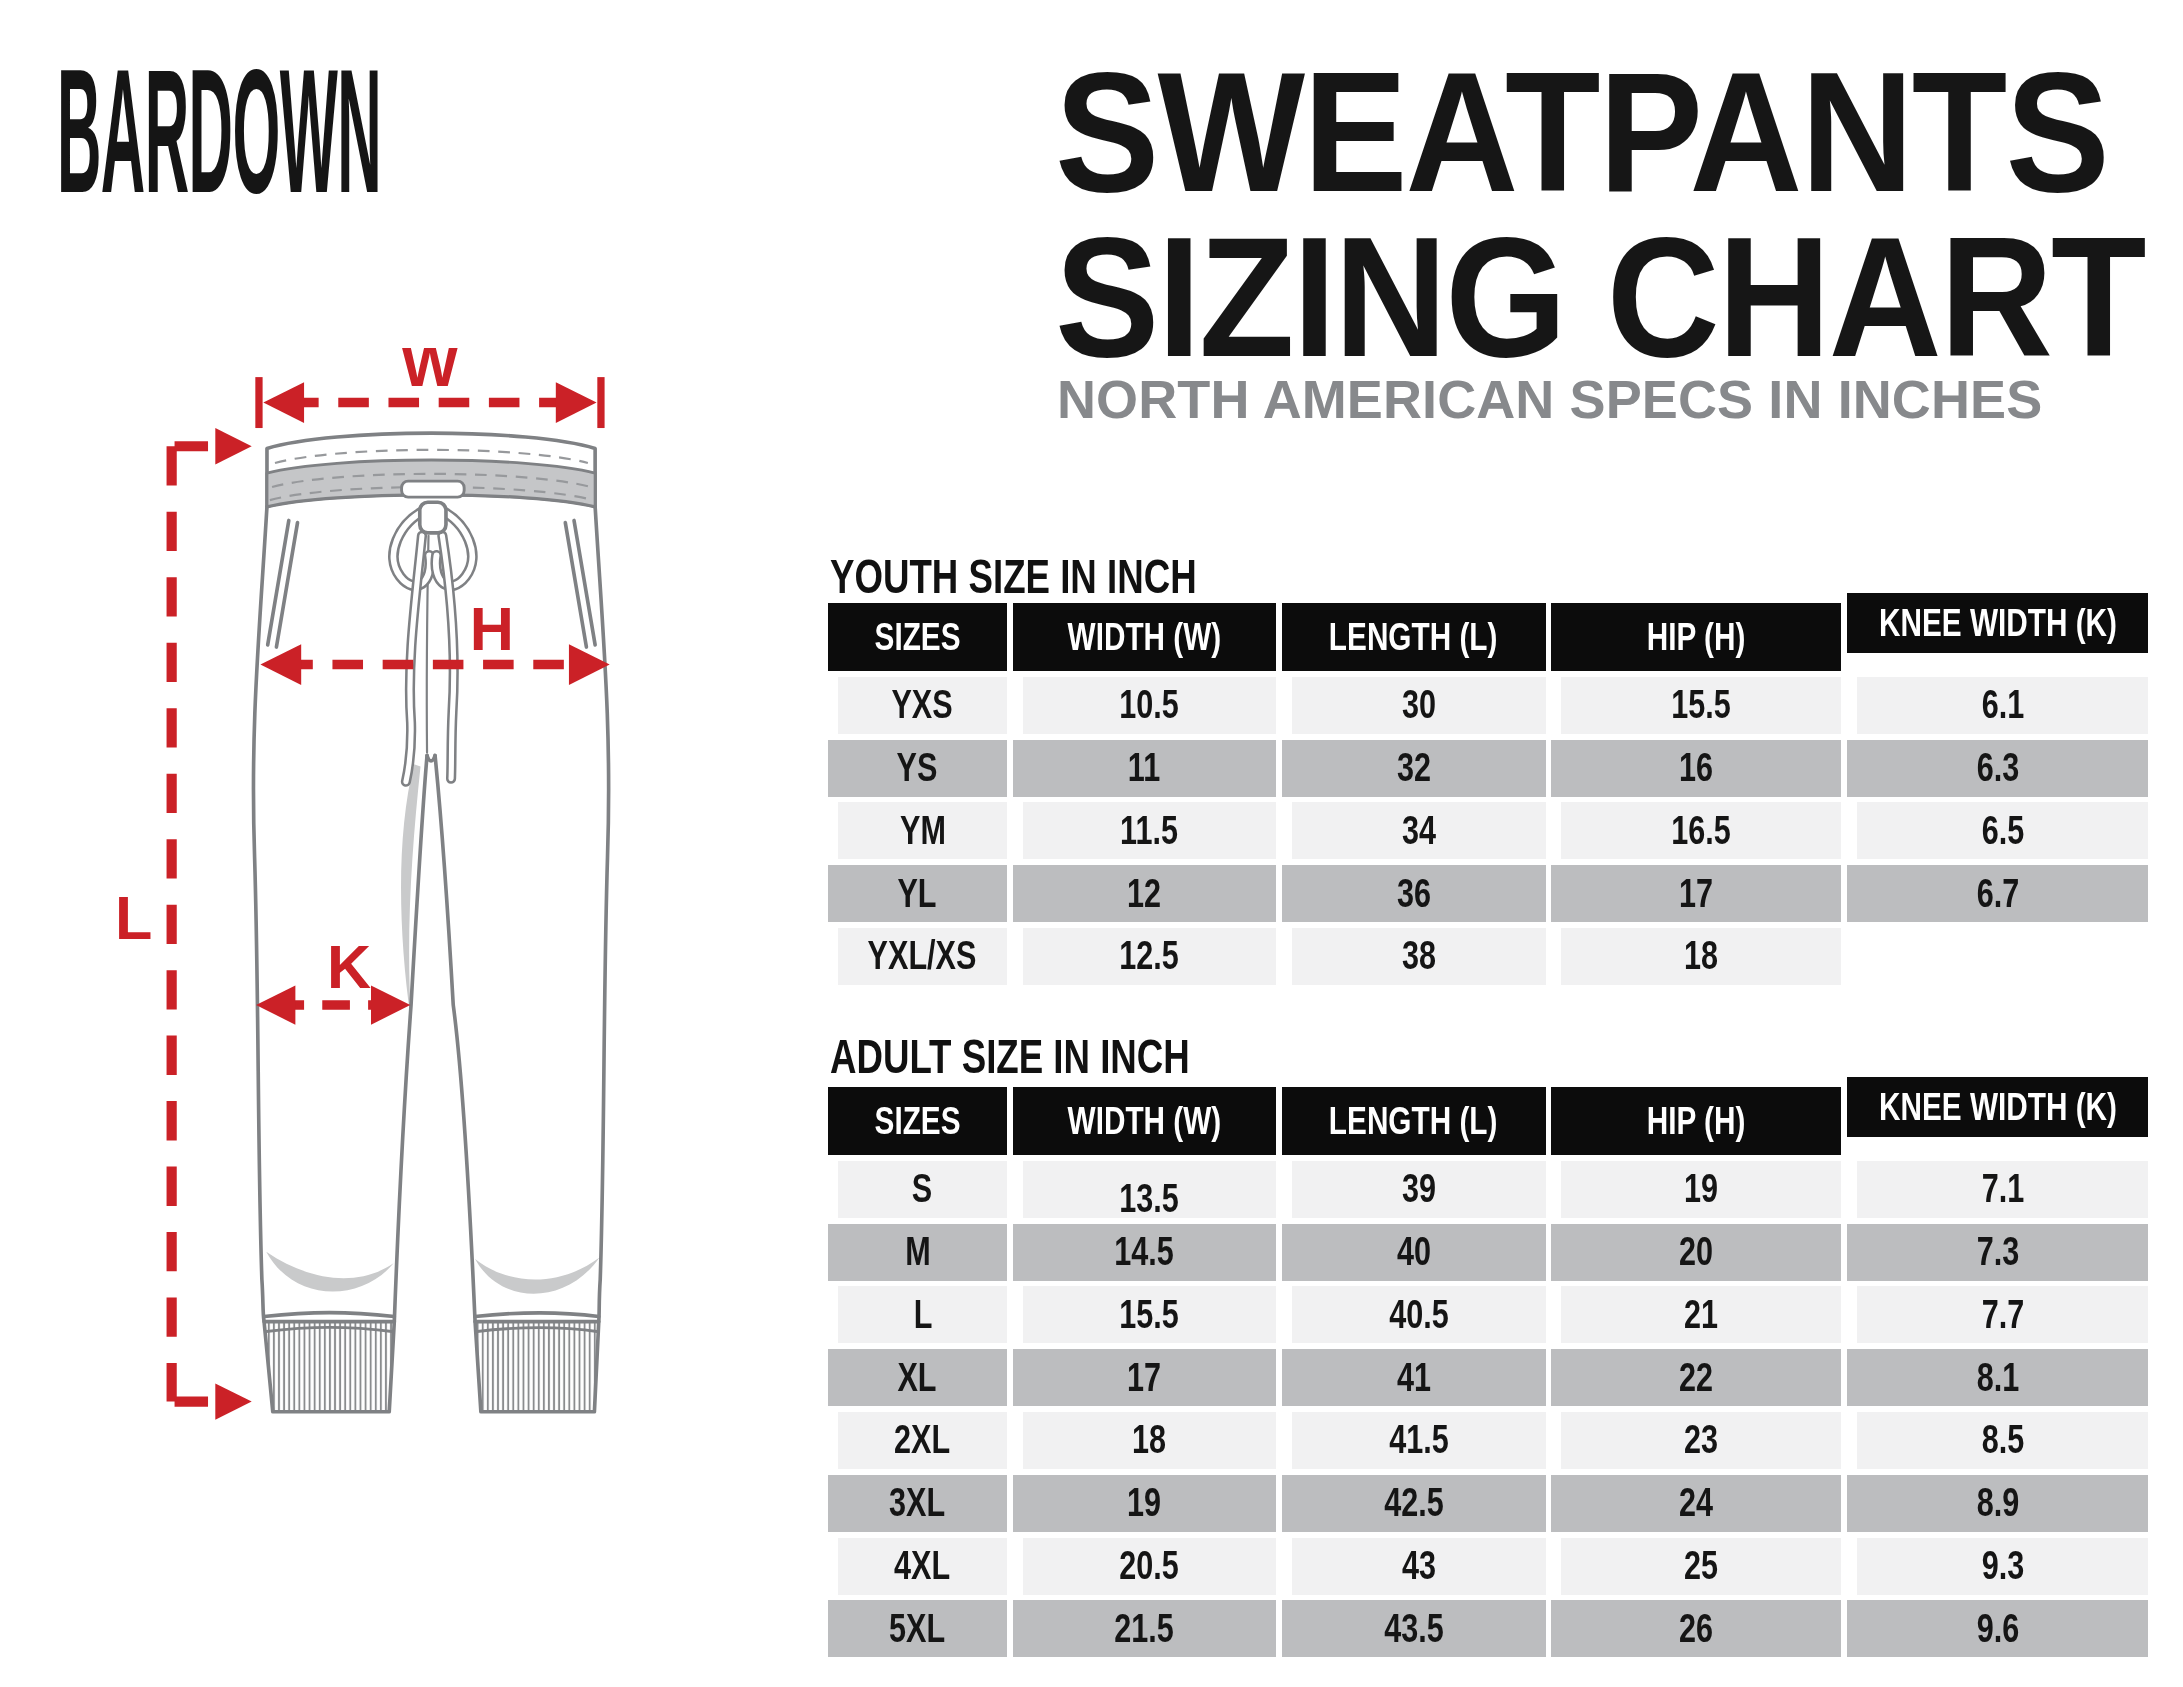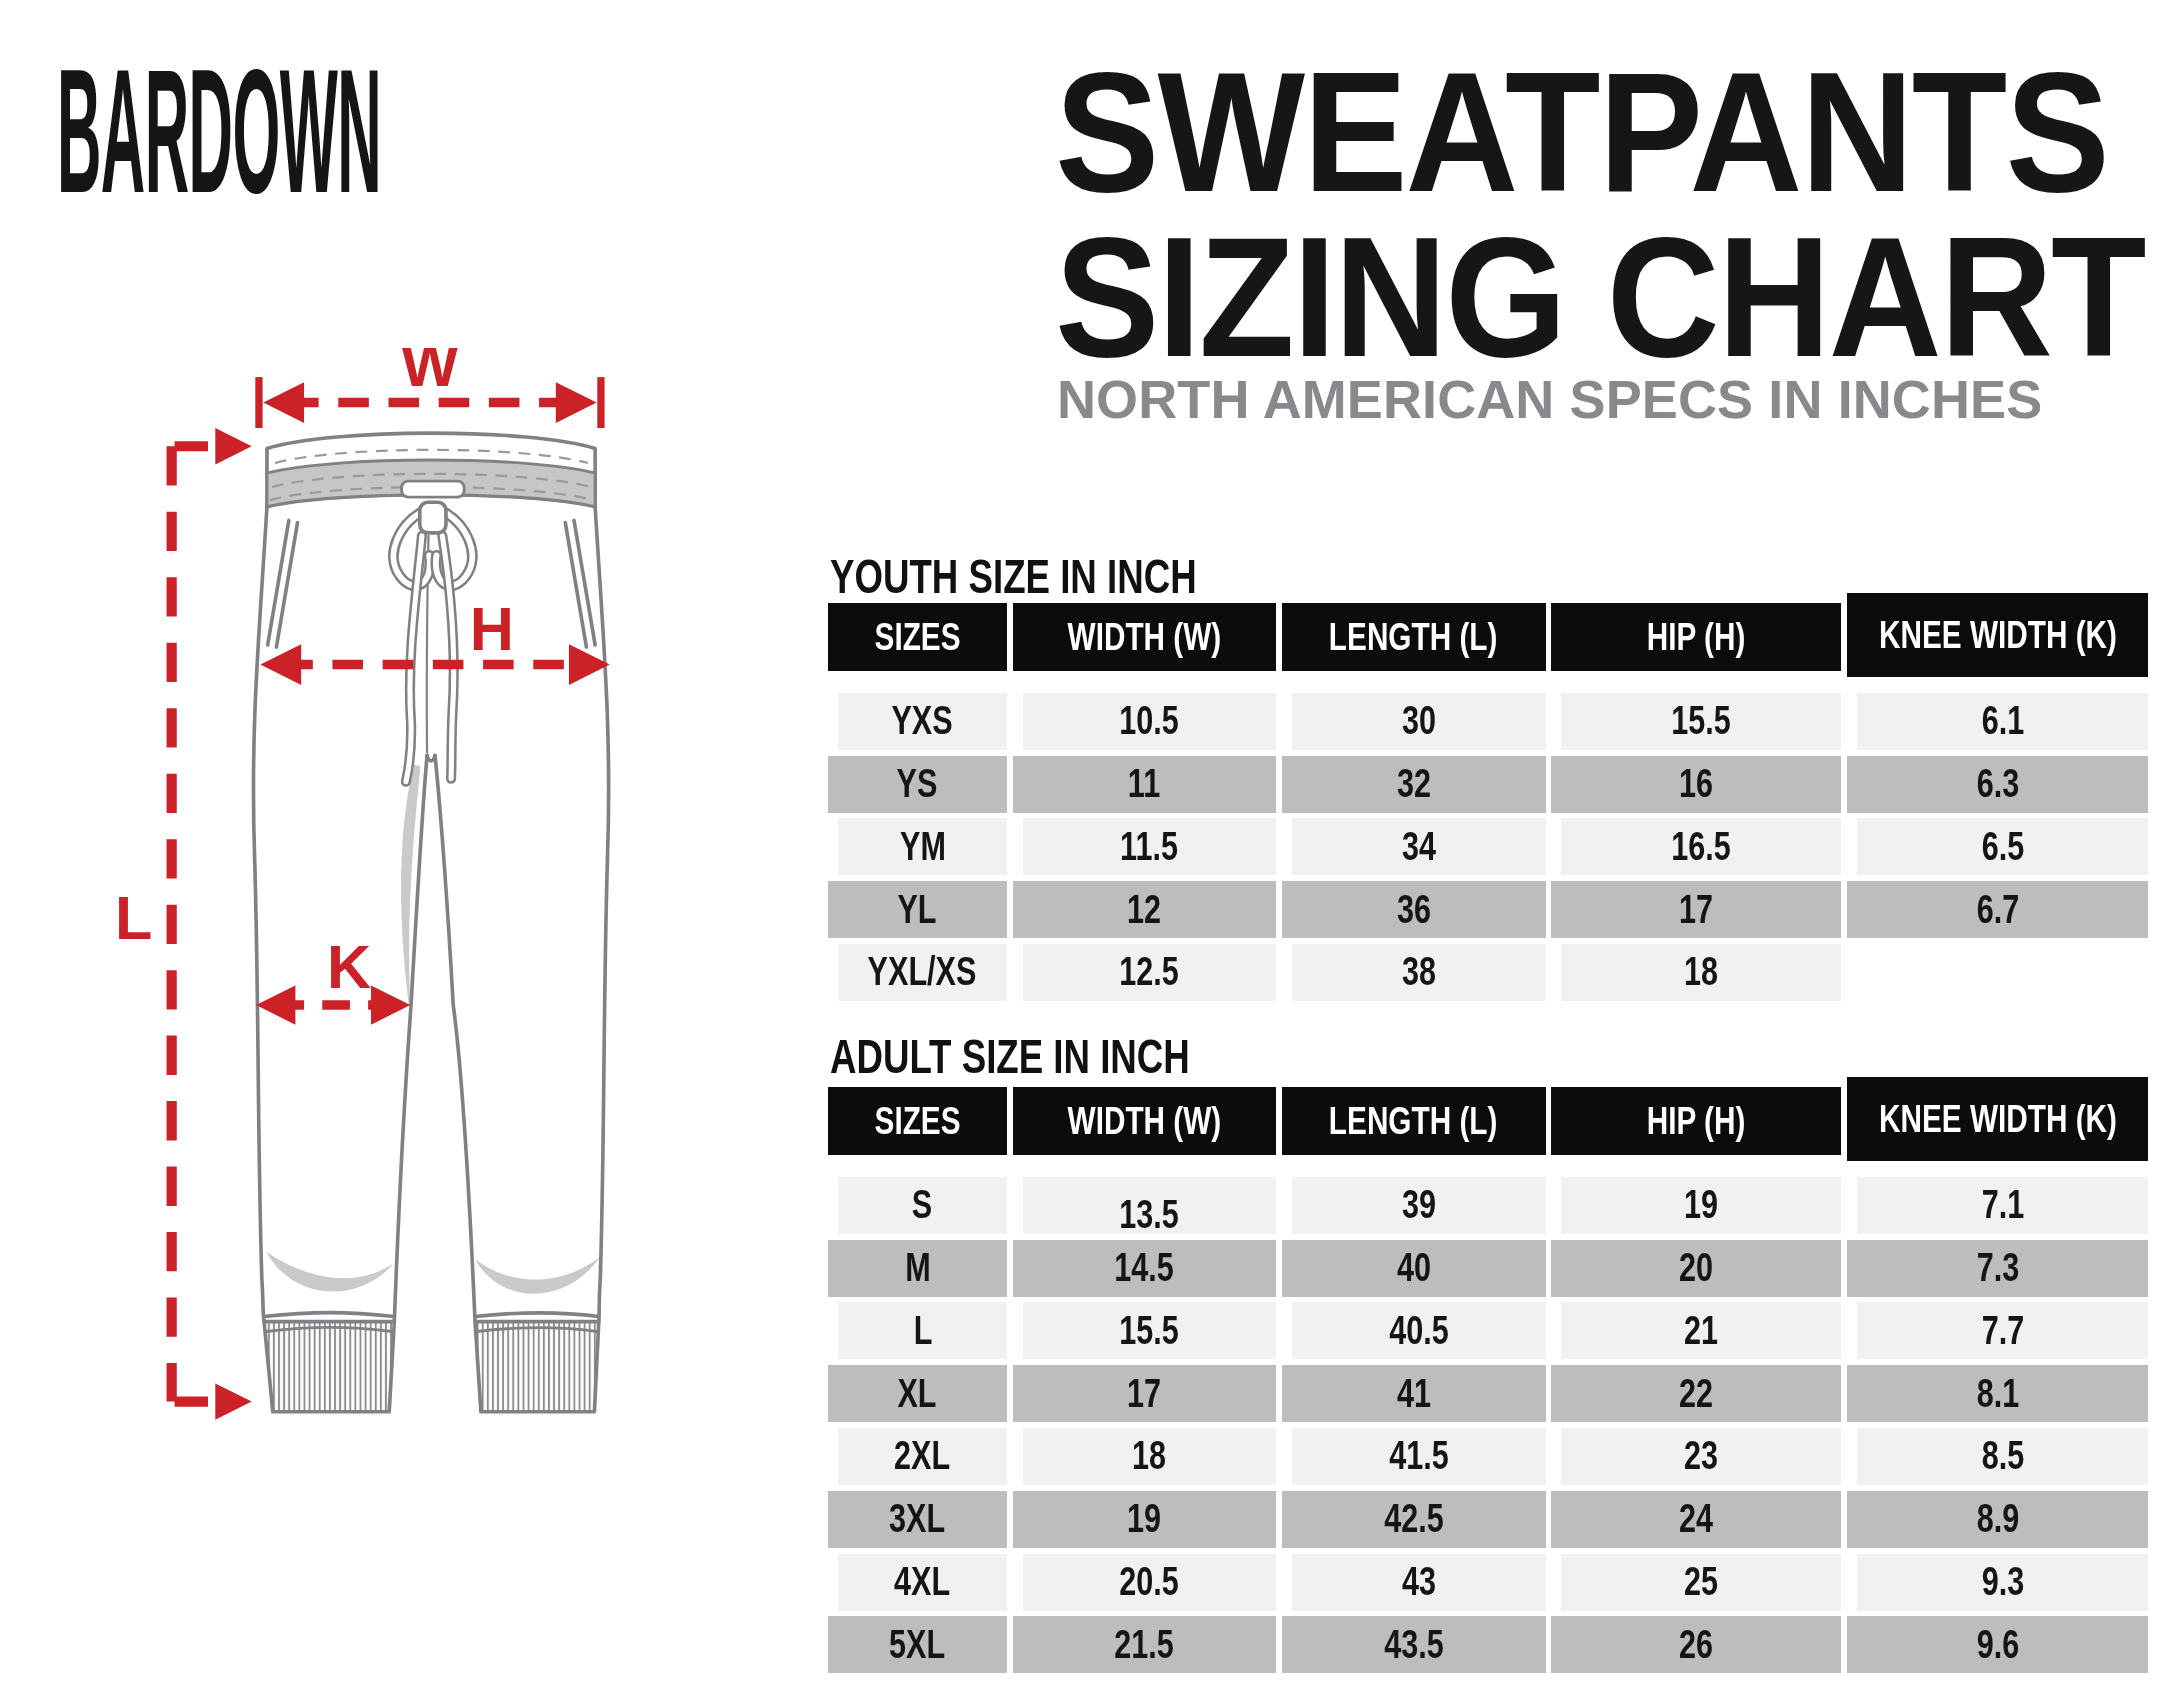--- a/index.html
+++ b/index.html
@@ -26,21 +26,21 @@
   #youth-table{top:603px;}
   #adult-table{top:1087px;}
   .trow{display:grid;grid-template-columns:179px 263px 264px 290px 1fr;column-gap:5.8px;margin-bottom:5.8px;}
   .cell{height:57px;display:flex;align-items:center;justify-content:center;overflow:visible;}
   .light .cell{background:#f1f1f2;margin-left:10px;}
   .dark .cell{background:#bcbdbf;}
   .thead .cell{background:#0c0c0c;height:68px;}
   .thead .cnd{color:#ffffff;font-size:35px;}
   .cnd{display:inline-block;font-weight:bold;color:#151515;font-size:36px;white-space:nowrap;
        transform:scale(0.85,1.12);}
-  .cell.raised{height:84px;position:relative;top:-10.2px;}
+  .cell.raised{height:60px;position:relative;top:-10.2px;}
   .cell.low .cnd{position:relative;top:10.2px;}
 
   
   .diagram{position:absolute;left:93px;top:348px;width:655px;height:1106px;}
   .meas{font-weight:bold;font-size:84px;fill:#cb2127;font-family:"Liberation Sans","DejaVu Sans",sans-serif;}
 </style>
 </head>
 <body>
 
 <div class="page">

